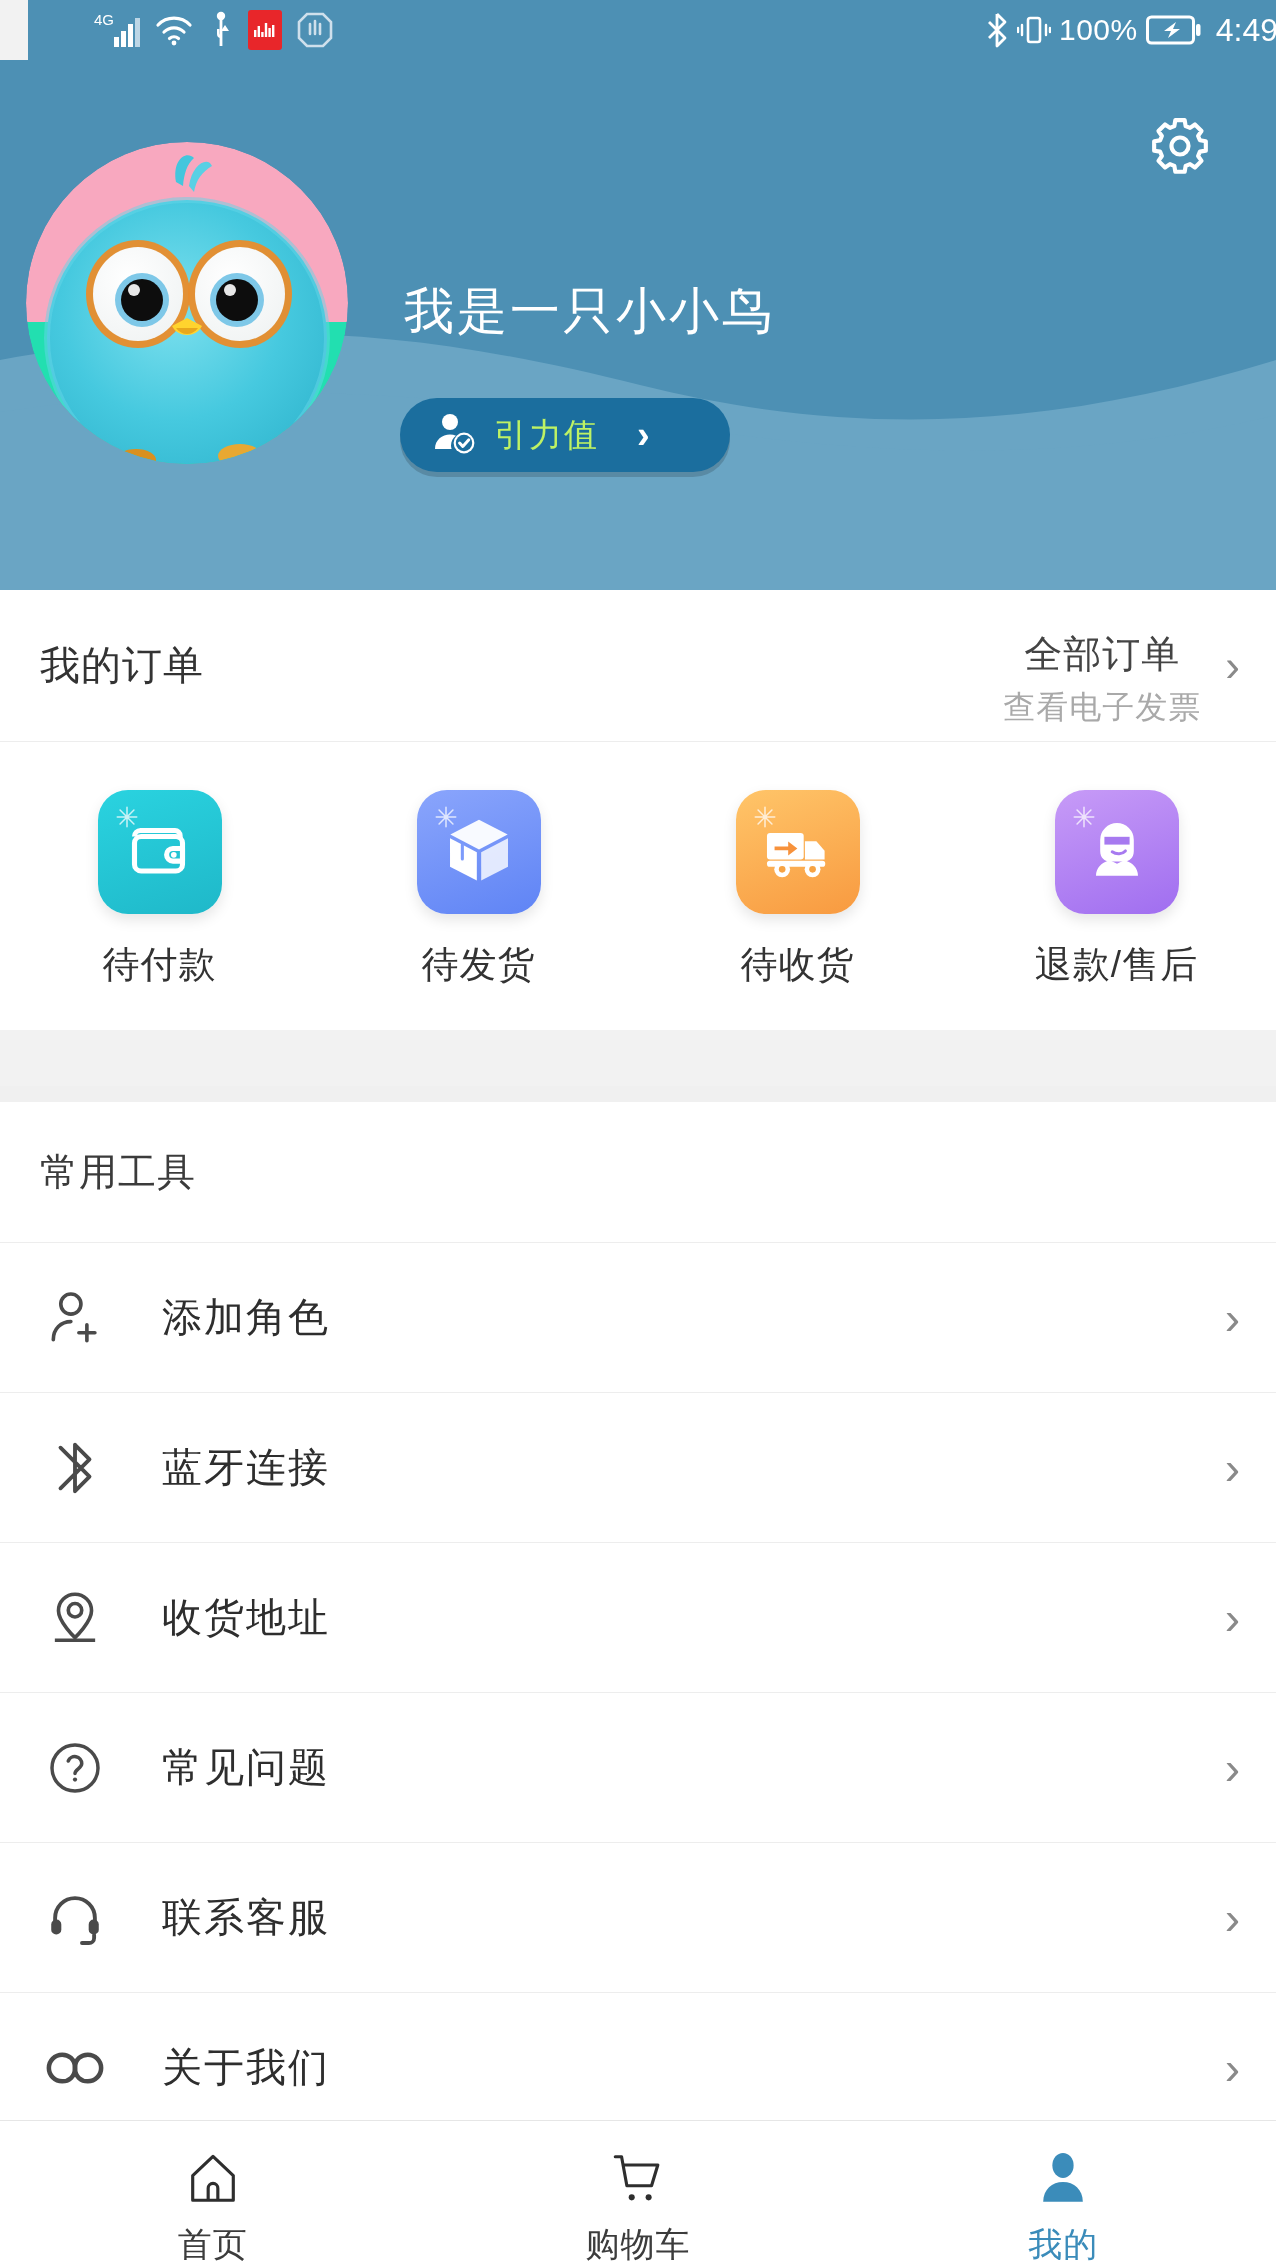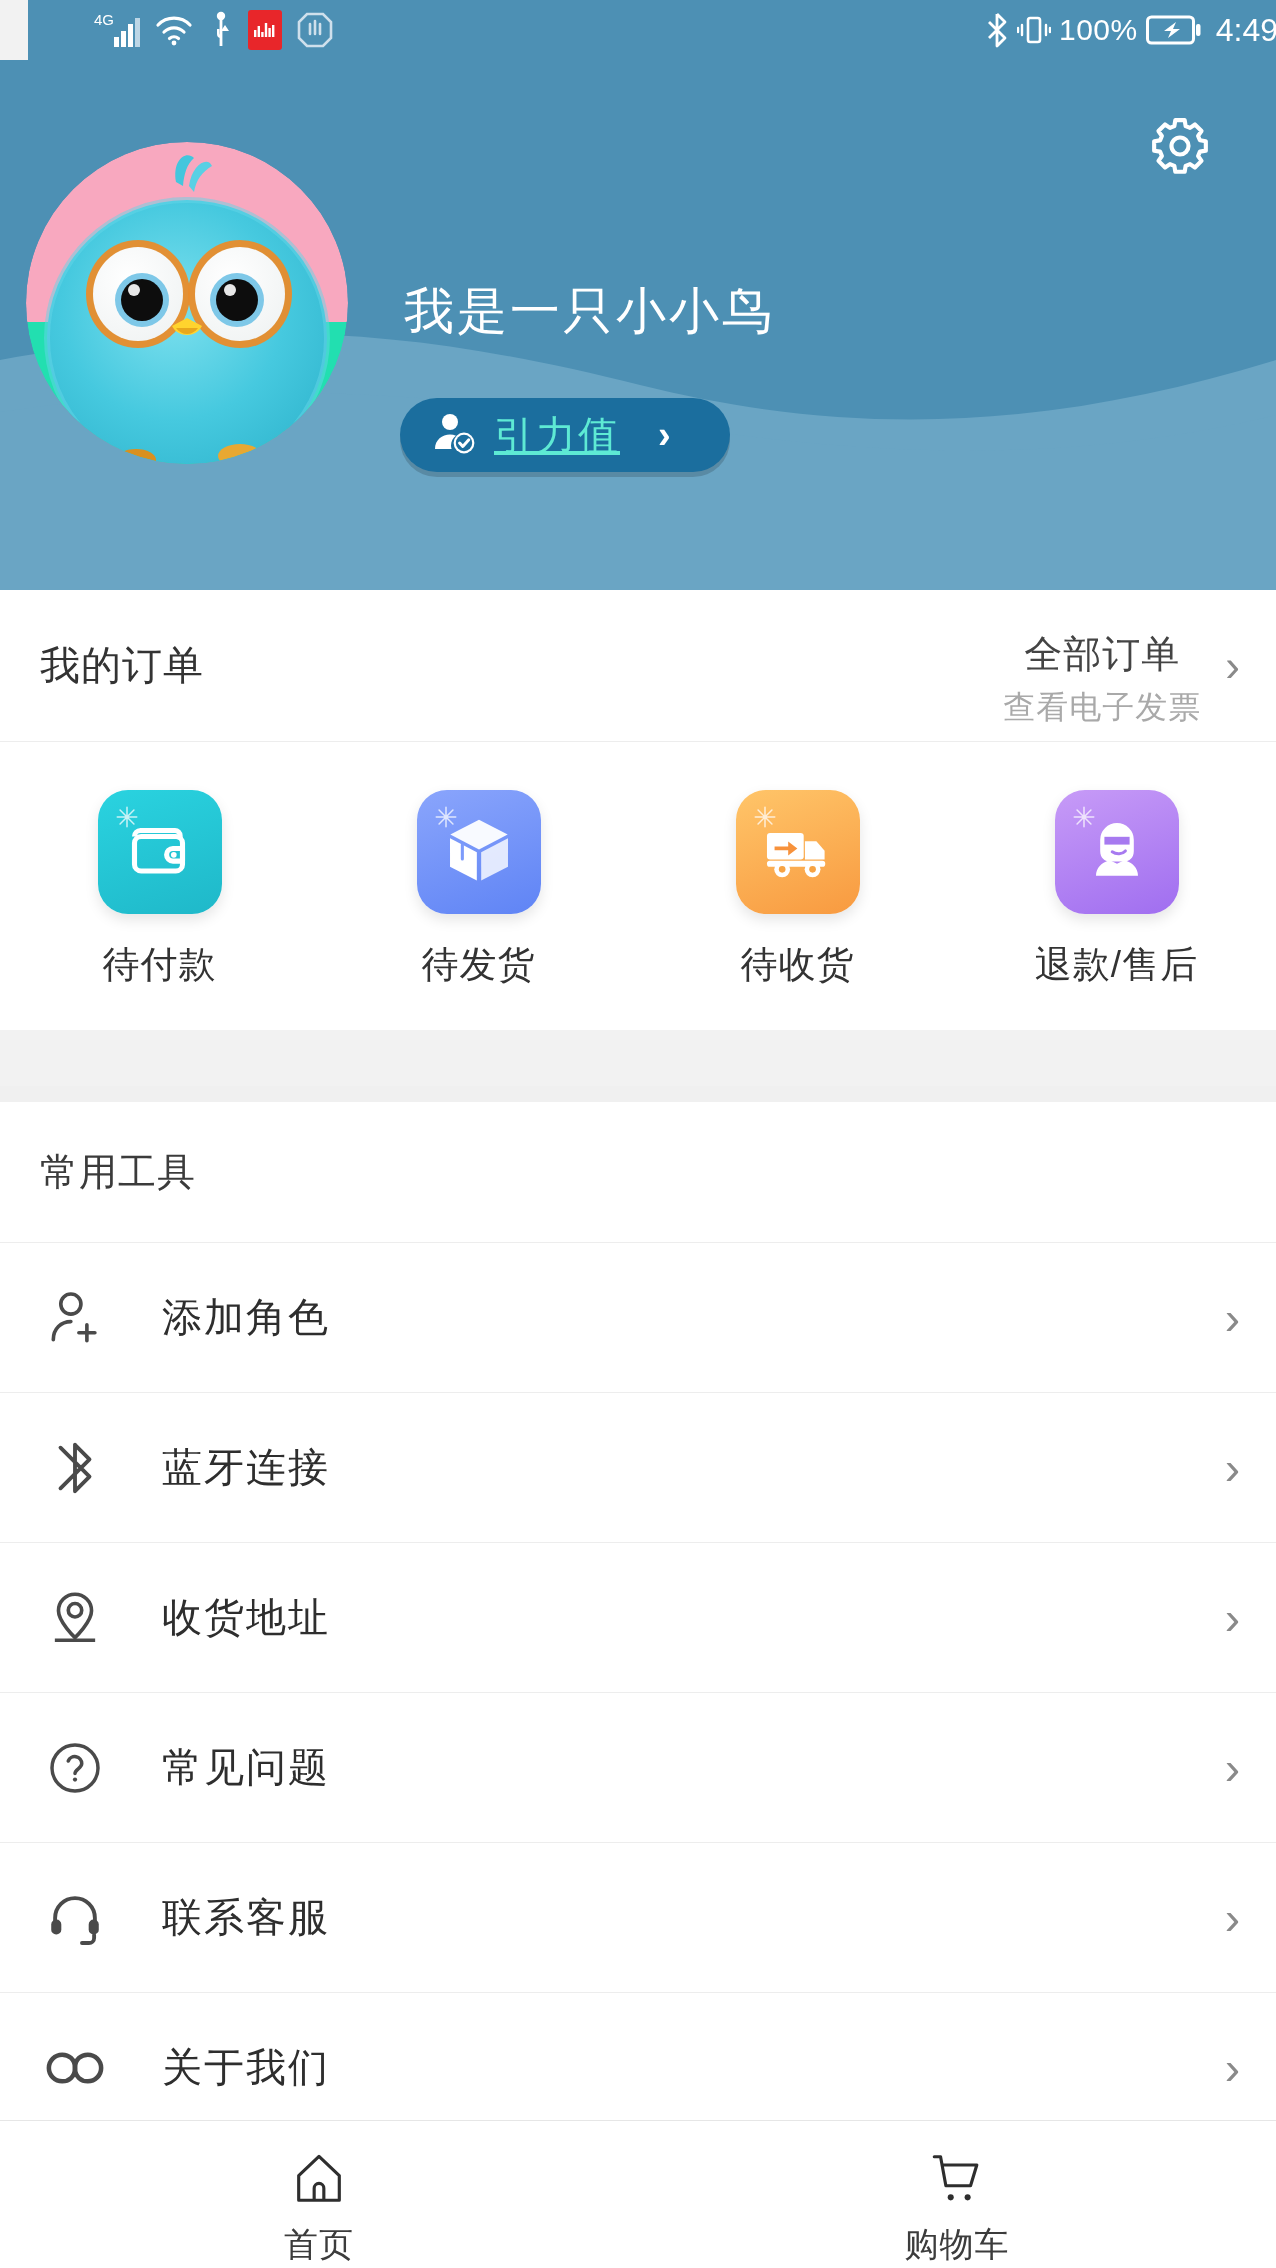--- a/index.html
+++ b/index.html
@@ -46,21 +46,21 @@
   .uname {
     position:absolute; left:404px; top:218px; z-index:4;
     color:#ffffff; font-size:50px; letter-spacing:3px; white-space:nowrap;
   }
   .gravity-btn {
     position:absolute; left:400px; top:338px; z-index:4;
     height:74px; min-width:330px; border-radius:38px;
     background:#1b6e9e; box-shadow:0 5px 0 rgba(0,0,0,0.16);
     display:flex; align-items:center; padding:0 26px 0 30px; gap:16px;
   }
-  .gravity-label { color:#5eead4; font-size:40px; letter-spacing:2px; white-space:nowrap;text-decoration:underline; }
+  .gravity-label { color:#bef264; font-size:33px; letter-spacing:2px; white-space:nowrap; }
   .gravity-arrow { color:#fff; font-size:38px; font-weight:bold; margin-left:22px; }
 
   
   .orders-card {
     position:absolute; top:590px; left:0; width:1276px; background:#ffffff;
   }
   .orders-head {
     height:152px; display:flex; align-items:center; padding:0 36px 0 40px;
     border-bottom:1px solid #ededed;
   }
@@ -457,15 +457,24 @@
     <div class="nav-item">
       <span>
         <svg width="62" height="58" viewBox="0 0 24 24" fill="none" stroke="#2e2e2e" stroke-width="1.3" stroke-linejoin="round" stroke-linecap="round">
           <path d="M2.6 2.8 h2.6 l2.2 12 h10.2 l2.6-8.6 H6.2"></path>
           <circle cx="9.4" cy="19.6" r="1.25" fill="#2e2e2e" stroke="none"></circle>
           <circle cx="16.4" cy="19.6" r="1.25" fill="#2e2e2e" stroke="none"></circle>
         </svg>
       </span>
       <span class="nav-label">购物车</span>
     </div>
+    <div class="nav-item active">
+      <span>
+        <svg width="62" height="58" viewBox="0 0 24 24" fill="#3b8cba">
+          <ellipse cx="12" cy="6.4" rx="4.4" ry="5.2"></ellipse>
+          <path d="M3.8 21.4 c0-5.1 3.7-8.2 8.2-8.2 s8.2 3.1 8.2 8.2z"></path>
+        </svg>
+      </span>
+      <span class="nav-label">我的</span>
+    </div>
   </div>
 
 </div>
 
 </body></html>

